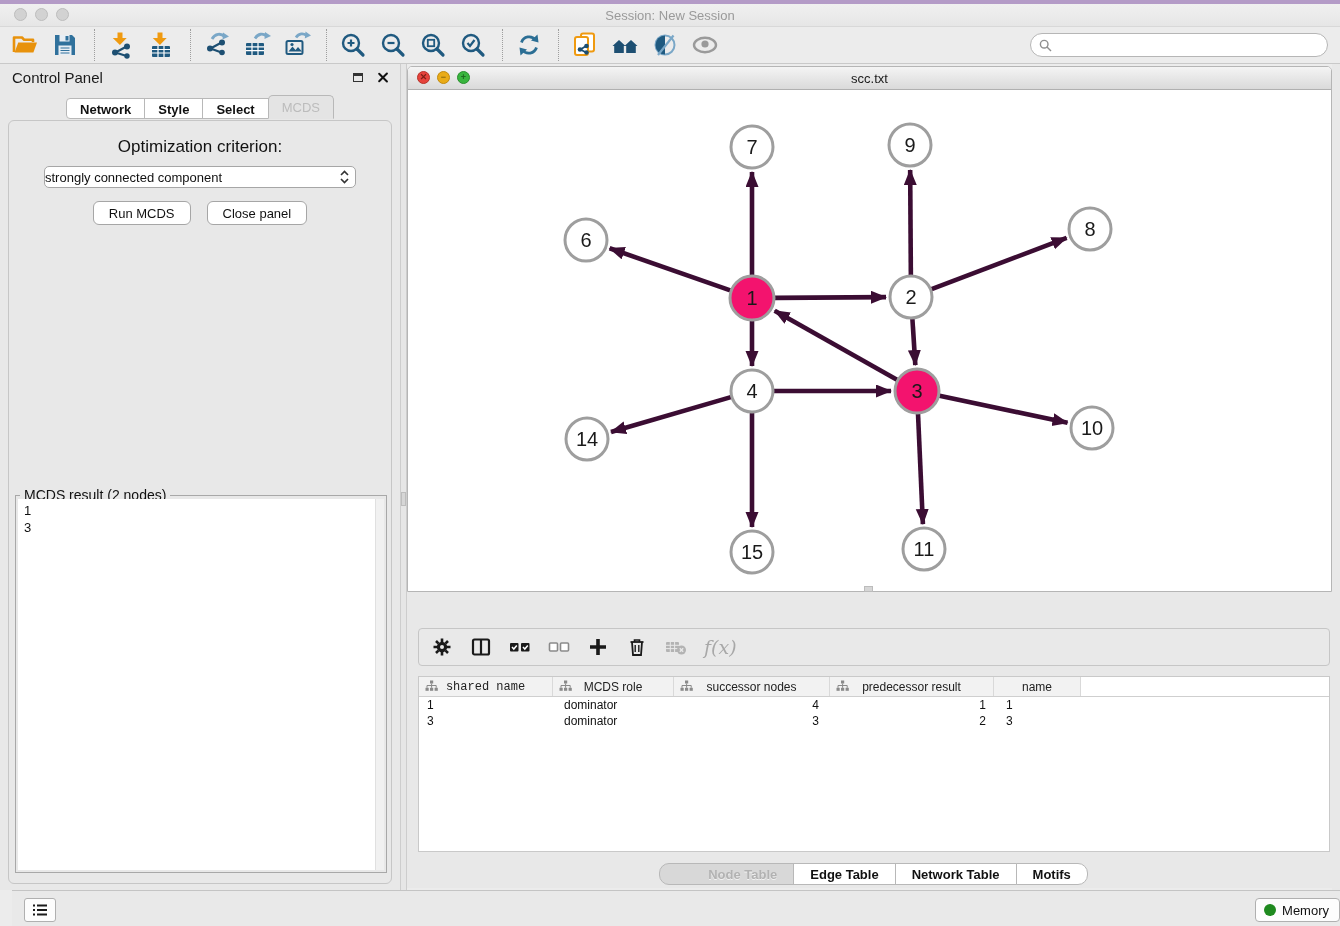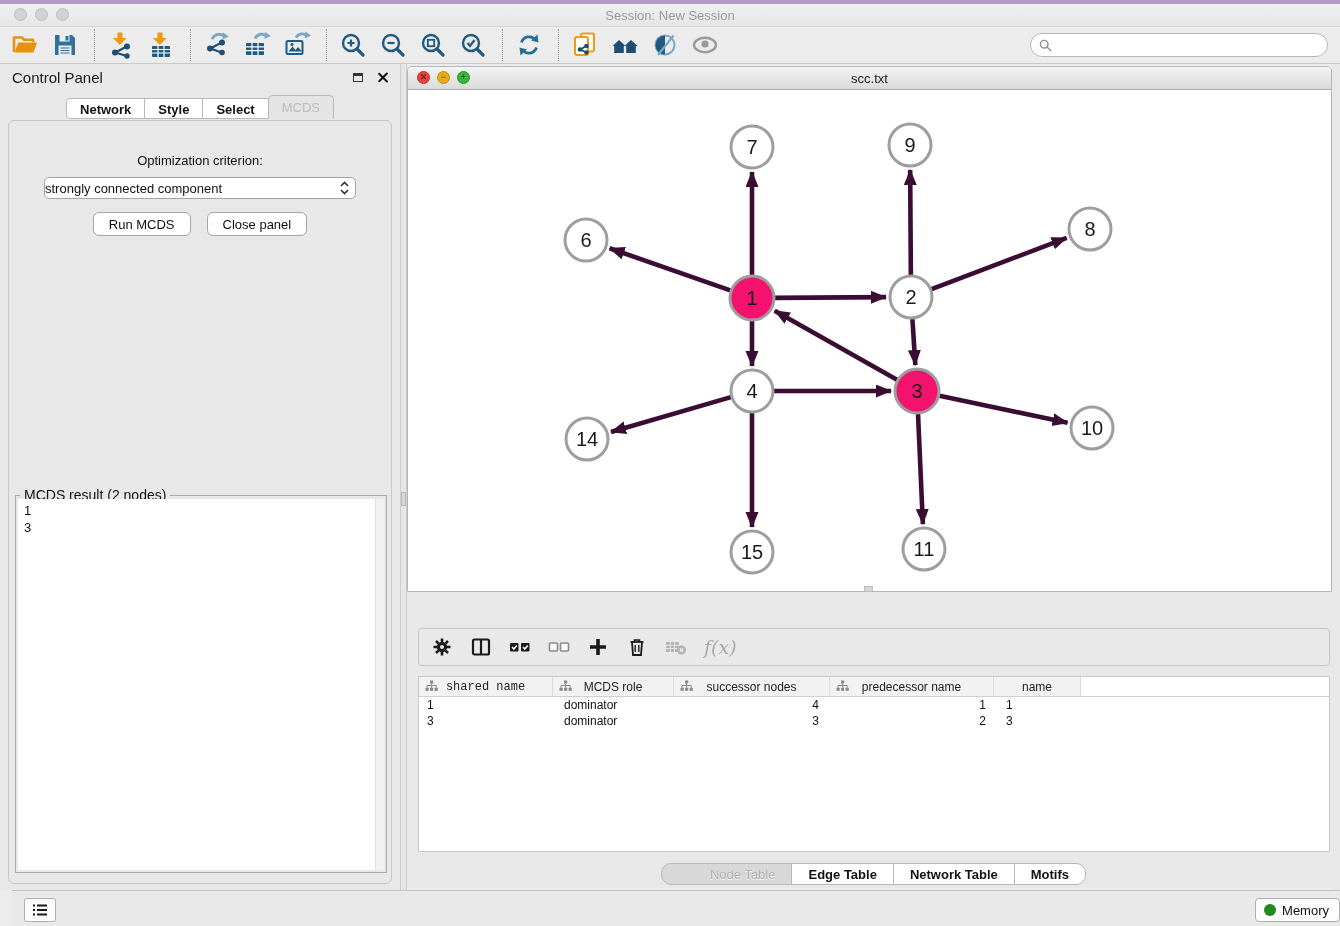--- a/index.html
+++ b/index.html
@@ -45,21 +45,21 @@
   }
   .ctl-tab.first{border-radius:4px 0 0 4px;margin-left:0;}
   .ctl-tab.sel-disabled{
     height:24px;line-height:24px;background:#e4e4e4;color:#bcbcbc;font-weight:400;
     border-radius:5px 5px 0 0;border-bottom-color:#e4e4e4;
   }
   .ctl-body{
     position:absolute;left:8px;top:56px;width:384px;height:764px;box-sizing:border-box;
     background:#e8e8e8;border:1px solid #c6c6c6;border-radius:6px;
   }
-  .opt-label{margin-top:32px;text-align:center;font-size:13px;color:#111;}
+  .opt-label{margin-top:16px;text-align:center;font-size:17px;color:#111;}
   .combo{
     margin:9px auto 0;width:312px;height:22px;background:#fff;border:1px solid #a6a6a6;border-radius:5px;
     display:flex;align-items:center;font-size:13px;color:#111;box-sizing:border-box;
   }
   .combo .spacer{flex:1;}
   .btn-row{margin-top:13px;display:flex;justify-content:center;gap:16px;}
   .push-btn{
     height:22px;padding:0 15px;background:#fff;border:1px solid #a6a6a6;border-radius:6px;
     font-size:13px;color:#111;display:flex;align-items:center;font-family:"Liberation Sans",sans-serif;
   }
@@ -118,21 +118,21 @@
   .th-fill{flex:1;background:#fff;}
   .tp-row{display:flex;height:16px;align-items:center;}
   .td-cell{box-sizing:border-box;font-size:12px;color:#111;white-space:nowrap;overflow:hidden;}
   .tp-tabs{position:absolute;left:0;bottom:3px;width:933px;display:flex;justify-content:center;}
   .tp-tab{
     height:22px;line-height:22px;padding:0 16px;background:#fff;border:1px solid #b8b8b8;
     font-size:13px;font-weight:700;color:#111;margin-left:-1px;box-sizing:border-box;
   }
   .tp-tab.first{border-radius:10px 0 0 10px;margin-left:0;}
   .tp-tab.last{border-radius:0 10px 10px 0;}
-  .tp-tab.sel-disabled{background:#d8d8d8;color:#b2b2b2;font-weight:400;text-shadow:0 1px 0 #f2f2f2;padding-left:48px;}
+  .tp-tab.sel-disabled{background:#d8d8d8;color:#b2b2b2;font-weight:700;text-shadow:0 1px 0 #f2f2f2;padding-left:48px;}
   
   .statusbar{
     position:absolute;left:12px;top:890px;width:1340px;height:36px;background:#e9e9e9;
     border-top:1px solid #c4c4c4;box-sizing:border-box;
   }
   .list-btn{
     position:absolute;left:12px;top:7px;width:30px;height:22px;background:#fdfdfd;border:1px solid #b0b0b0;
     border-radius:3px;display:flex;align-items:center;justify-content:center;
   }
   .memory-btn{
@@ -548,21 +548,21 @@
         <div class="th-cell" style="width: 164px;">
           <span class="tree"><svg width="13" height="12" viewBox="0 0 13 12">
               <g fill="#8a8a8a">
                 <rect x="5" y="0.5" width="3.2" height="3"></rect>
                 <rect x="0.5" y="7.8" width="3.2" height="3"></rect>
                 <rect x="5" y="7.8" width="3.2" height="3"></rect>
                 <rect x="9.6" y="7.8" width="3.2" height="3"></rect>
               </g>
               <path d="M6.6 3.5 V5.5 M2 5.5 H11.2 M2 5.5 V7.8 M6.6 5.5 V7.8 M11.2 5.5 V7.8" stroke="#8a8a8a" stroke-width="1" fill="none"></path>
             </svg></span>
-          <span>predecessor name</span>
+          <span>predecessor result</span>
         </div>
         <div class="th-cell" style="width: 87px;">
           <span>name</span>
         </div>
         <div class="th-fill"></div>
       </div>
     <div id="tp-body">
         <div class="tp-row">
           <div class="td-cell" style="width: 134px; text-align: left; padding-left: 8px;">1</div>
           <div class="td-cell" style="width: 121px; text-align: left; padding-left: 11px;">dominator</div>

